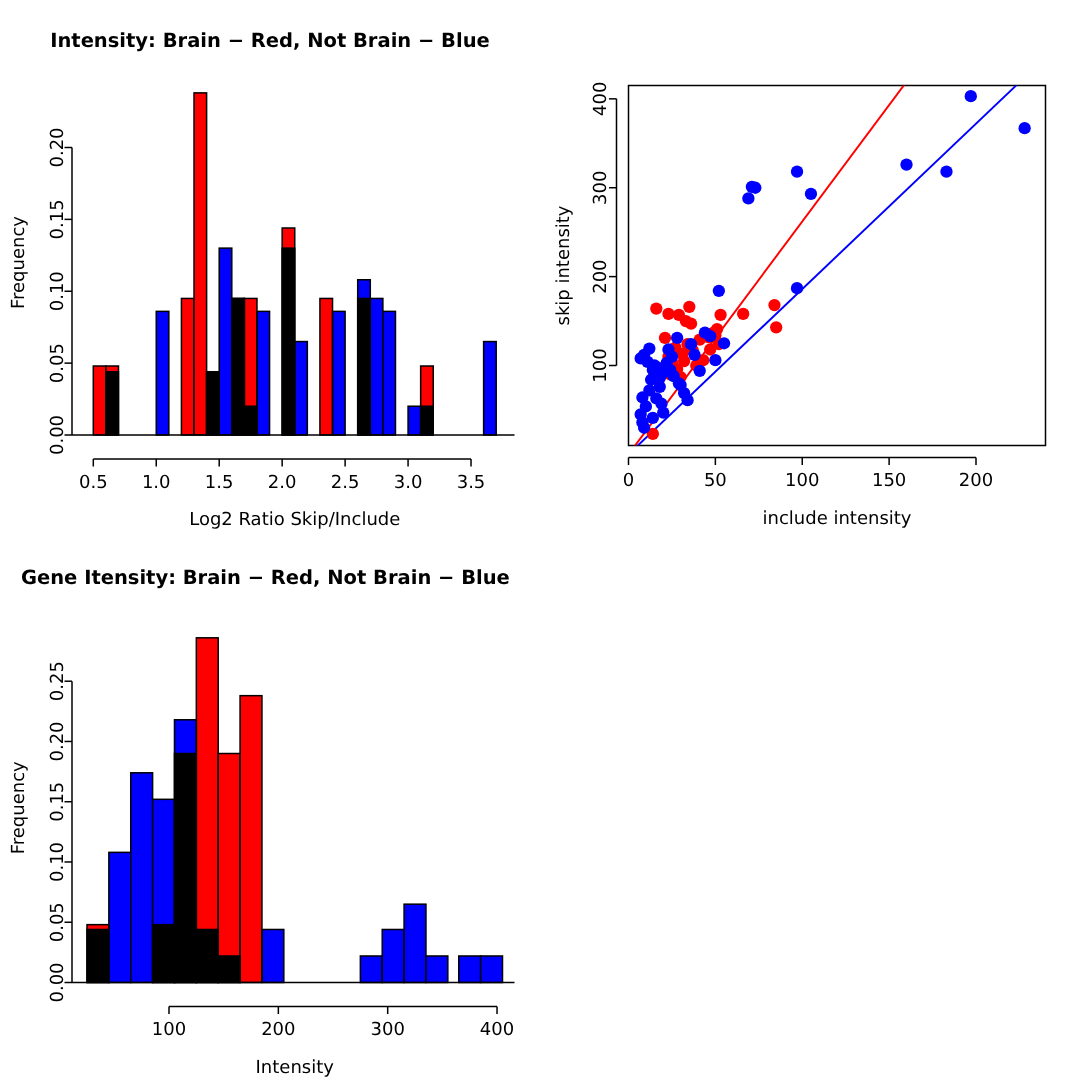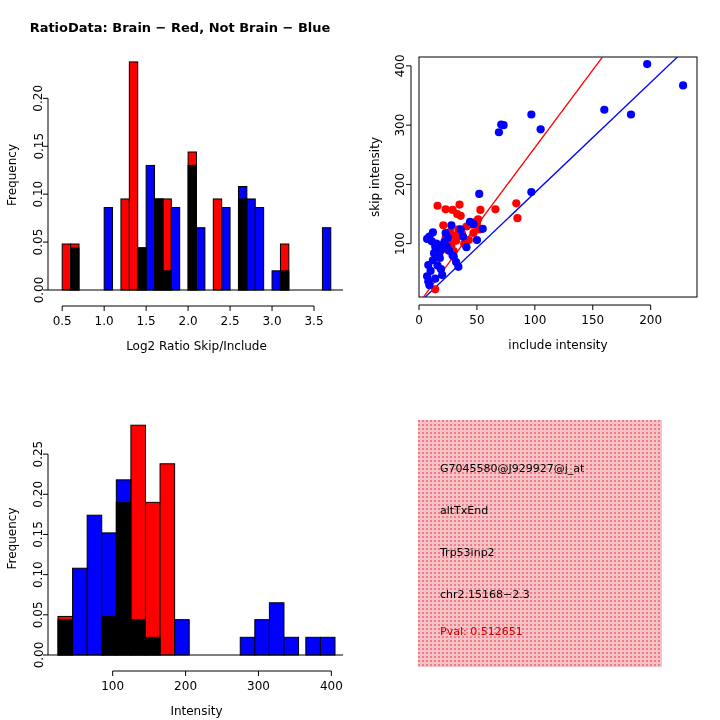--- a/index.html
+++ b/index.html
@@ -69,21 +69,21 @@
     white-space: nowrap;
   }
   .info-line.pval { color: #cc0000; }
 </style>
 </head>
 <body>
 
 <div id="root">
 
   <div class="panel" id="panel-ratio">
-    <div class="plot-title" style="top:20px;">RatioData: Brain − Red, Not Brain − Blue</div>
+    <div class="plot-title" style="top:20px;">Intensity: Brain − Red, Not Brain − Blue</div>
     <svg id="svg-ratio" width="360" height="360">
         <g>
           <g>
             <rect x="70.59" y="247.83" width="8.39" height="42.17" fill="#0000FF" stroke="#000000" stroke-width="1"></rect>
             <rect x="104.17" y="207.58" width="8.39" height="82.42" fill="#0000FF" stroke="#000000" stroke-width="1"></rect>
             <rect x="137.74" y="247.83" width="8.39" height="42.17" fill="#0000FF" stroke="#000000" stroke-width="1"></rect>
             <rect x="146.14" y="165.42" width="8.39" height="124.58" fill="#0000FF" stroke="#000000" stroke-width="1"></rect>
             <rect x="154.53" y="198.96" width="8.39" height="91.04" fill="#0000FF" stroke="#000000" stroke-width="1"></rect>
             <rect x="162.92" y="270.83" width="8.39" height="19.17" fill="#0000FF" stroke="#000000" stroke-width="1"></rect>
             <rect x="171.32" y="207.58" width="8.39" height="82.42" fill="#0000FF" stroke="#000000" stroke-width="1"></rect>
@@ -261,20 +261,21 @@
           <text x="198" y="349" class="ax-lab" text-anchor="middle">include intensity</text>
           <text x="19" y="177" class="ax-lab" text-anchor="middle" transform="rotate(-90 19 177)">skip intensity</text>
         </g>
         <clipPath id="svg-scatter-clip">
           <rect x="59" y="57" width="278" height="240"></rect>
         </clipPath>
       </svg>
   </div>
 
   <div class="panel" id="panel-gene">
+    <div class="plot-title" style="top:18px; text-align:left; left:14px; width:auto;">Gene Itensity: Brain − Red, Not Brain − Blue</div>
     <svg id="svg-gene" width="360" height="360">
         <g>
           <g>
             <rect x="58.00" y="259.65" width="14.58" height="35.35" fill="#0000FF" stroke="#000000" stroke-width="1"></rect>
             <rect x="72.58" y="208.23" width="14.58" height="86.77" fill="#0000FF" stroke="#000000" stroke-width="1"></rect>
             <rect x="87.16" y="155.20" width="14.58" height="139.80" fill="#0000FF" stroke="#000000" stroke-width="1"></rect>
             <rect x="101.74" y="172.88" width="14.58" height="122.12" fill="#0000FF" stroke="#000000" stroke-width="1"></rect>
             <rect x="116.32" y="119.85" width="14.58" height="175.15" fill="#0000FF" stroke="#000000" stroke-width="1"></rect>
             <rect x="130.89" y="259.65" width="14.58" height="35.35" fill="#0000FF" stroke="#000000" stroke-width="1"></rect>
             <rect x="145.47" y="277.32" width="14.58" height="17.68" fill="#0000FF" stroke="#000000" stroke-width="1"></rect>
@@ -316,23 +317,14 @@
           <text x="258.4605263157895" y="330" class="ax-text" text-anchor="middle">300</text>
           <line x1="331.35526315789474" y1="311" x2="331.35526315789474" y2="316" stroke="#000" stroke-width="1"></line>
           <text x="331.35526315789474" y="330" class="ax-text" text-anchor="middle">400</text>
           <line x1="48" y1="295" x2="343" y2="295" stroke="#000" stroke-width="1"></line>
           <text x="196.5" y="355" class="ax-lab" text-anchor="middle">Intensity</text>
           <text x="16" y="178.5" class="ax-lab" text-anchor="middle" transform="rotate(-90 16 178.5)">Frequency</text>
         </g>
       </svg>
   </div>
 
-  <div class="panel" id="panel-info">
-    <div id="infoBox">
-      <div class="info-line" style="top:42px;">G7045580@J929927@j_at</div>
-      <div class="info-line" style="top:84px;">altTxEnd</div>
-      <div class="info-line" style="top:126px;">Trp53inp2</div>
-      <div class="info-line" style="top:168px;">chr2.15168−2.3</div>
-      <div class="info-line pval" style="top:205px;">Pval: 0.512651</div>
-    </div>
-  </div>
 
 </div>
 
 </body></html>

